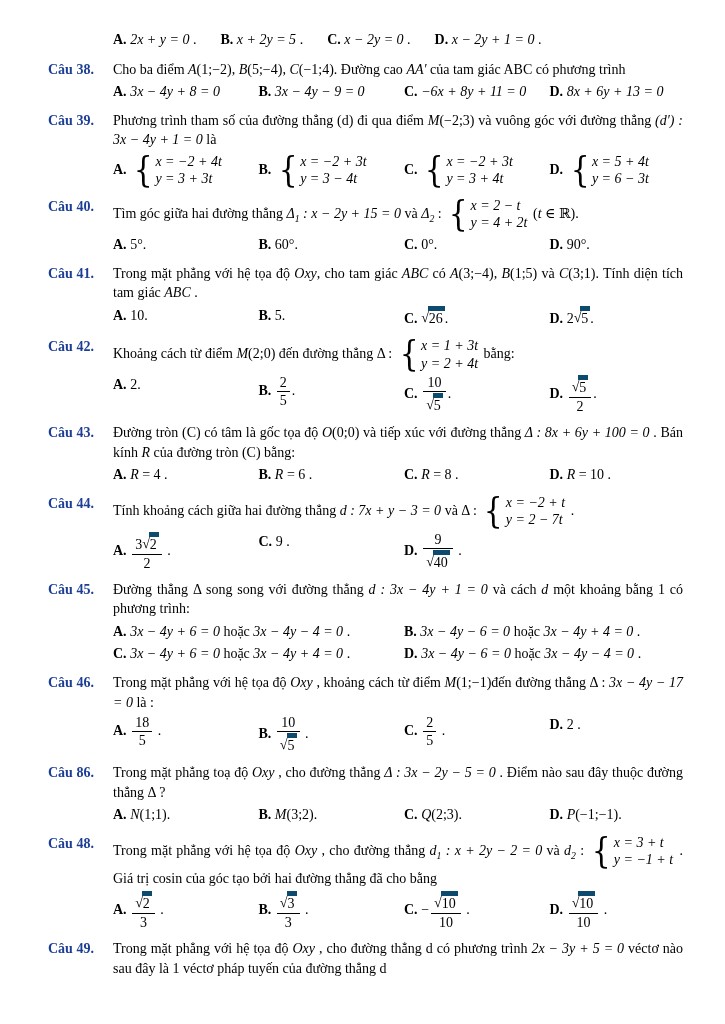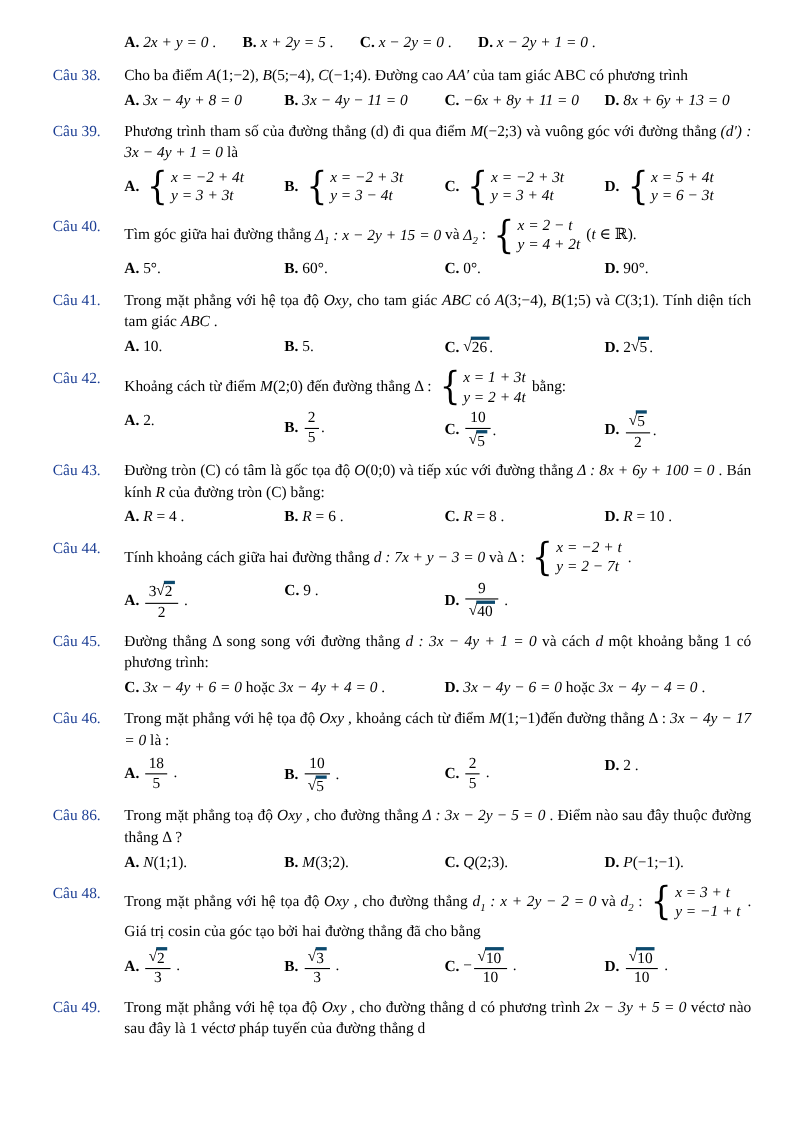--- a/index.html
+++ b/index.html
@@ -17,42 +17,42 @@
   .top-row {
     display: flex;
     gap: 24px;
     margin: 0 0 10px 65px;
     align-items: flex-end;
   }
   .question { display: flex; align-items: flex-start; margin-bottom: 9px; }
   .qlabel {
     flex: 0 0 65px;
     width: 65px;
-    font-weight: 400;
+    font-weight: 700;
     color: var(--label-color);
   }
   .qcontent { flex: 1; min-width: 0; }
   .qbody { text-align: justify; }
   .opt-row { display: grid; margin-top: 3px; column-gap: 6px; row-gap: 2px; gap: 12px; }
   .cols-4 { grid-template-columns: repeat(4, 1fr); }
   .cols-2 { grid-template-columns: 1fr 1fr; }
   .opt { white-space: normal; }
   .letter { font-weight: 700; }
   .mi { font-style: italic; }
   sub { font-size: 0.7em; line-height: 0; }
 
   
   .frac { display: inline-block; vertical-align: middle; text-align: center; margin: 0 2px; }
   .fnum { display: block; border-bottom: 1px solid #000; padding: 0 3px 1px; line-height: 1.08; }
   .fden { display: block; padding: 1px 3px 0; line-height: 1.08; }
 
   
   .sqrt { white-space: nowrap; }
   .srad { display: inline-block; transform: translateY(-1px); }
-  .sbar { display: inline-block; border-top: 3px solid #0c4a6e; line-height: 1.12; padding: 0 2px 0 1px; margin-left: -1px; }
+  .sbar { display: inline-block; border-top: 5px solid #0c4a6e; line-height: 1.12; padding: 0 2px 0 1px; margin-left: -1px; }
 
   
   .cases { display: inline-flex; align-items: center; vertical-align: middle; margin: 0 2px; }
   .cbrace {
     font-size: 2.5em; line-height: 0.78; font-weight: 400;
     margin-right: 1px; transform: scaleX(0.85);
     font-family: "DejaVu Serif", serif;
   }
   .cstack { display: inline-flex; flex-direction: column; line-height: 1.25; text-align: left; }
   .cstack > span { font-style: italic; }
@@ -67,21 +67,21 @@
       <div class="opt"><span class="letter">C.</span> <span class="opt-text"><i class="mi">x − 2y = 0</i> .</span></div>
       <div class="opt"><span class="letter">D.</span> <span class="opt-text"><i class="mi">x − 2y + 1 = 0</i> .</span></div>
     </div>
   <div>
       <div class="question">
         <div class="qlabel">Câu 38.</div>
         <div class="qcontent">
           <div class="qbody">Cho ba điểm <i class="mi">A</i>(1;−2), <i class="mi">B</i>(5;−4), <i class="mi">C</i>(−1;4). Đường cao <i class="mi">AA′</i> của tam giác ABC có phương trình</div>
           <div class="opt-row cols-4">
             <div class="opt"><span class="letter">A.</span> <span class="opt-text"><i class="mi">3x − 4y + 8 = 0</i></span></div>
-            <div class="opt"><span class="letter">B.</span> <span class="opt-text"><i class="mi">3x − 4y − 11 = 0</i></span></div>
+            <div class="opt"><span class="letter">B.</span> <span class="opt-text"><i class="mi">3x − 4y − 9 = 0</i></span></div>
             <div class="opt"><span class="letter">C.</span> <span class="opt-text"><i class="mi">−6x + 8y + 11 = 0</i></span></div>
             <div class="opt"><span class="letter">D.</span> <span class="opt-text"><i class="mi">8x + 6y + 13 = 0</i></span></div>
           </div>
         </div>
       </div>
       <div class="question">
         <div class="qlabel">Câu 39.</div>
         <div class="qcontent">
           <div class="qbody">Phương trình tham số của đường thẳng (d) đi qua điểm <i class="mi">M</i>(−2;3) và vuông góc với đường thẳng <i class="mi">(d′) : 3x − 4y + 1 = 0</i> là</div>
           <div class="opt-row cols-4">
@@ -191,20 +191,24 @@
             <div class="opt"><span class="letter">C.</span> <span class="opt-text">9 .</span></div>
             <div class="opt"><span class="letter">D.</span> <span class="opt-text"><span class="frac"><span class="fnum">9</span><span class="fden"><span class="sqrt"><span class="srad">√</span><span class="sbar">40</span></span></span></span> .</span></div>
           </div>
         </div>
       </div>
       <div class="question">
         <div class="qlabel">Câu 45.</div>
         <div class="qcontent">
           <div class="qbody">Đường thẳng Δ song song với đường thẳng <i class="mi">d : 3x − 4y + 1 = 0</i> và cách <i class="mi">d</i> một khoảng bằng 1 có phương trình:</div>
           <div class="opt-row cols-2">
+            <div class="opt"><span class="letter">A.</span> <span class="opt-text"><i class="mi">3x − 4y + 6 = 0</i> hoặc <i class="mi">3x − 4y − 4 = 0</i> .</span></div>
+            <div class="opt"><span class="letter">B.</span> <span class="opt-text"><i class="mi">3x − 4y − 6 = 0</i> hoặc <i class="mi">3x − 4y + 4 = 0</i> .</span></div>
+          </div>
+          <div class="opt-row cols-2">
             <div class="opt"><span class="letter">C.</span> <span class="opt-text"><i class="mi">3x − 4y + 6 = 0</i> hoặc <i class="mi">3x − 4y + 4 = 0</i> .</span></div>
             <div class="opt"><span class="letter">D.</span> <span class="opt-text"><i class="mi">3x − 4y − 6 = 0</i> hoặc <i class="mi">3x − 4y − 4 = 0</i> .</span></div>
           </div>
         </div>
       </div>
       <div class="question">
         <div class="qlabel">Câu 46.</div>
         <div class="qcontent">
           <div class="qbody">Trong mặt phẳng với hệ tọa độ <i class="mi">Oxy</i> , khoảng cách từ điểm <i class="mi">M</i>(1;−1)đến đường thẳng Δ : <i class="mi">3x − 4y − 17 = 0</i> là :</div>
           <div class="opt-row cols-4">

